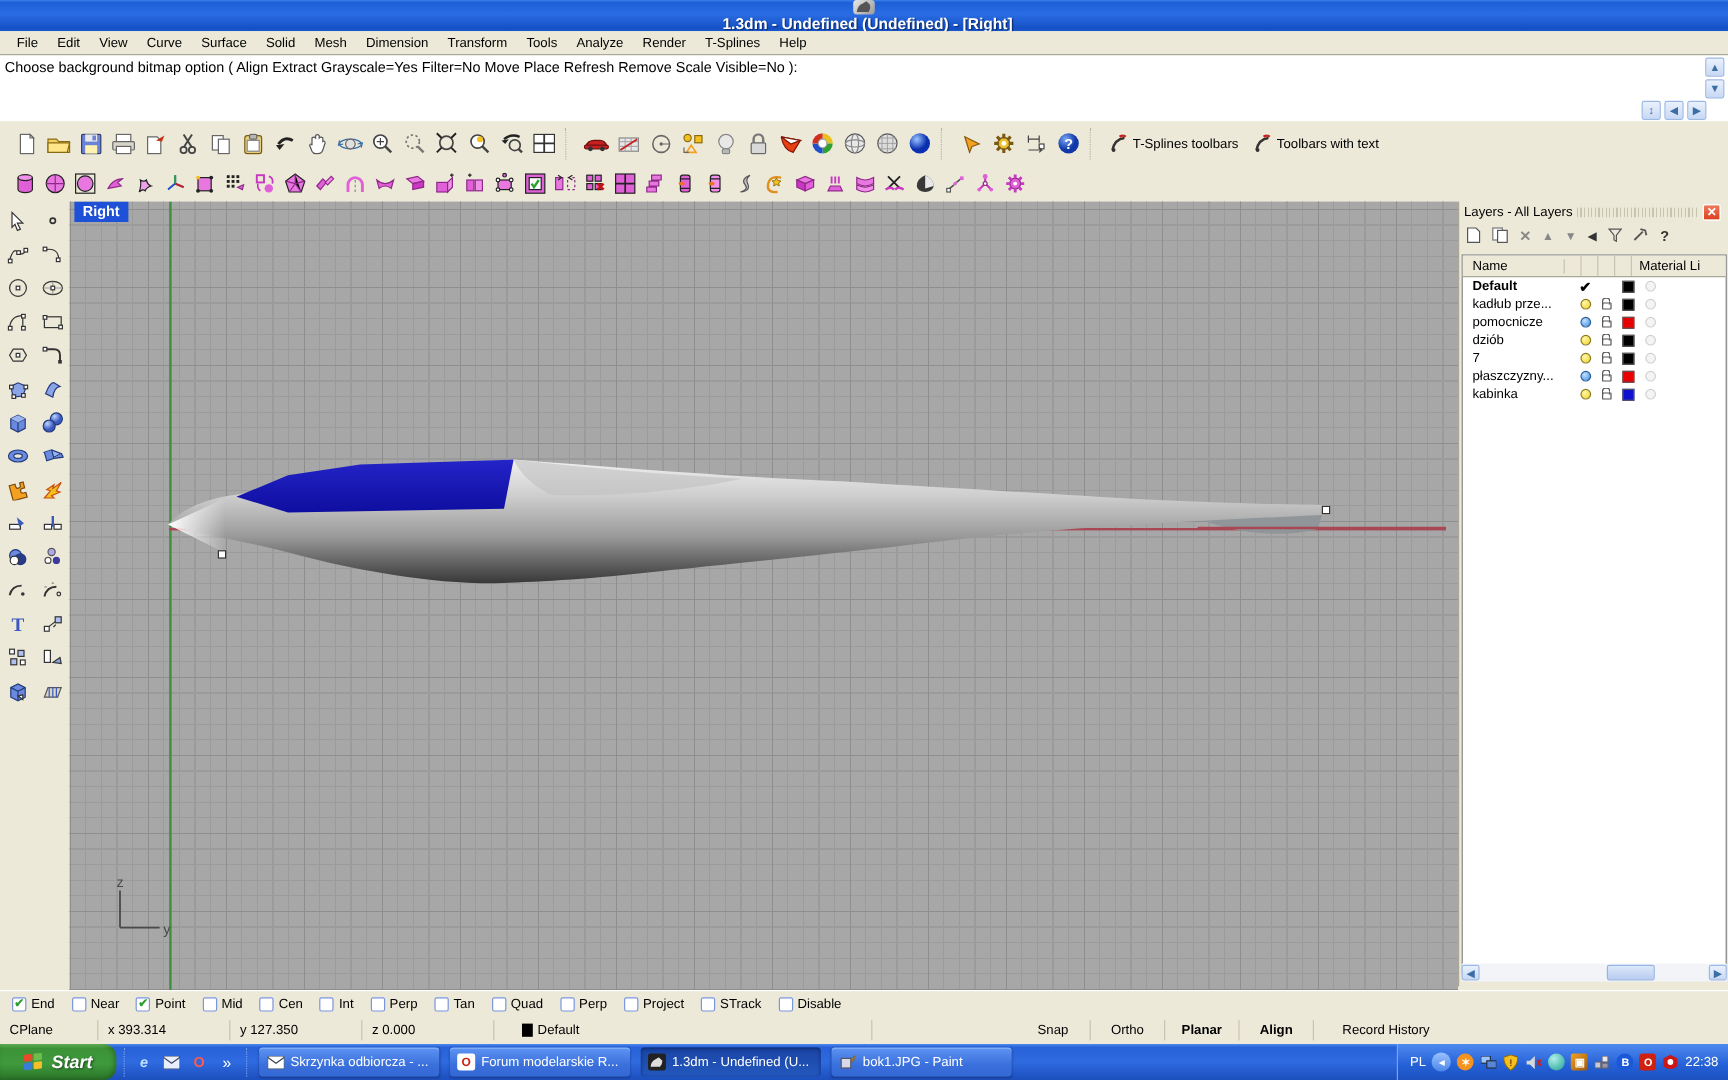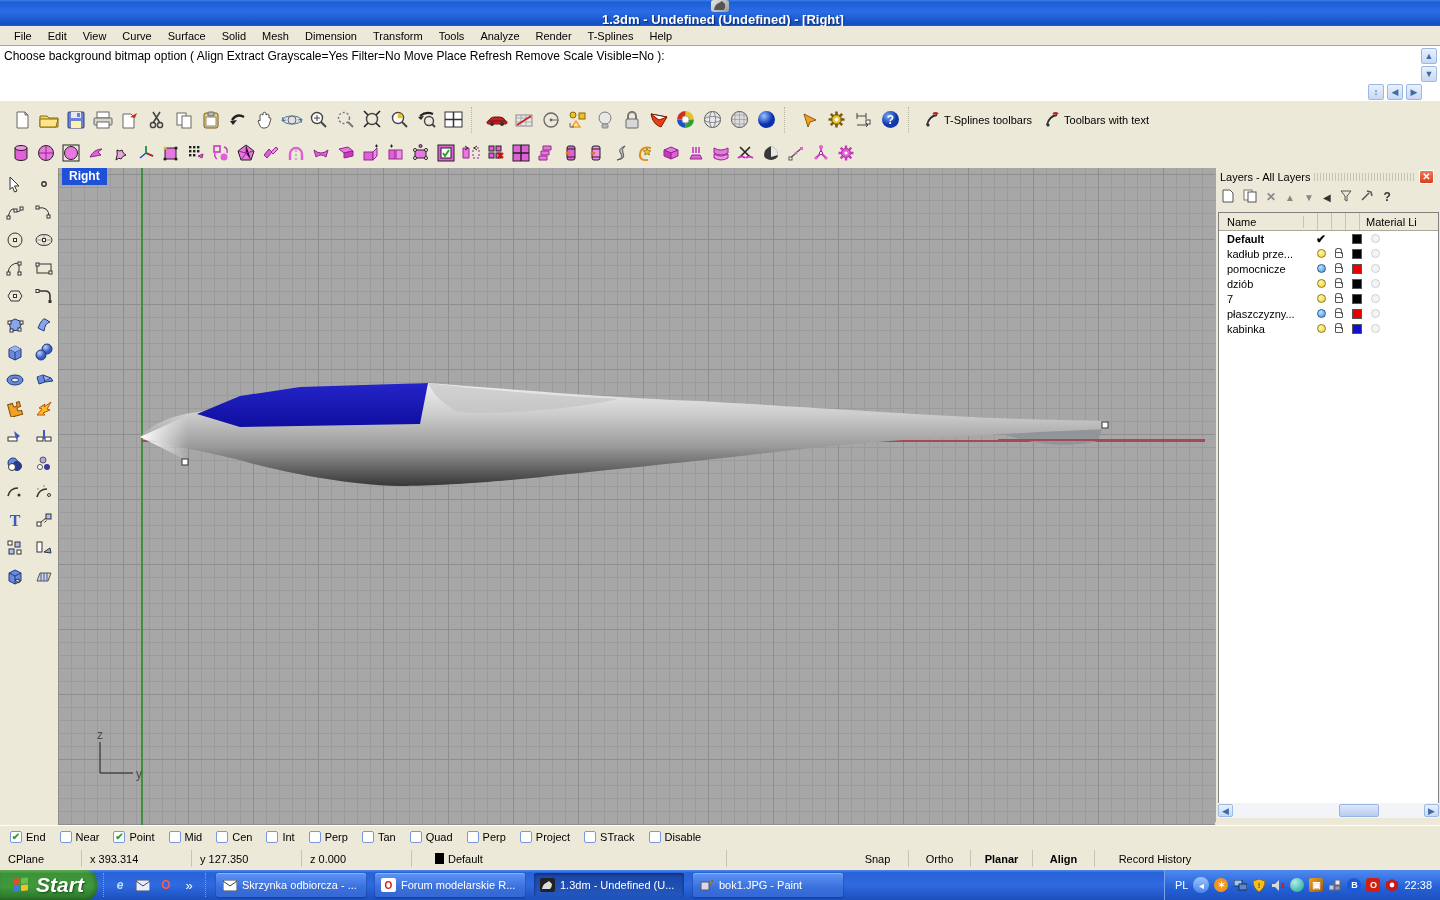--- a/index.html
+++ b/index.html
@@ -112,21 +112,21 @@
   .sb-pane { height:17px; display:flex; align-items:center; padding:0 8px; border-right:1px solid #c8c4b2; }
   .sb-bold { font-weight:bold; }
   .layerchip { width:9px; height:11px; background:#000; margin-right:4px; }
 
   
   .taskbar { position:absolute; left:0; top:870px; width:1440px; height:30px;
     background:linear-gradient(180deg,#4F8AF0 0%,#2862D8 9%,#2F6AE0 50%,#1D51C0 95%); display:flex; align-items:center; }
   .startbtn { width:97px; height:30px; border-radius:0 11px 11px 0;
     background:linear-gradient(180deg,#6ABF5E 0%,#3D9338 12%,#3F9A3C 55%,#2A7428 100%);
     display:flex; align-items:center; justify-content:center; gap:6px;
-    color:#fff; font-weight:bold; font-style:italic; font-size:21px; text-shadow:1px 1px 2px #1a4a1a;
+    color:#fff; font-weight:bold; font-style:italic; font-size:15px; text-shadow:1px 1px 2px #1a4a1a;
     box-shadow:inset -2px 0 4px rgba(0,0,0,.25); }
   .xpflag { width:17px; height:15px; display:grid; grid-template-columns:7px 7px; grid-template-rows:6px 6px; gap:1px; transform:skewY(-6deg); }
   .xpflag i { border-radius:1px; }
   .ql { display:flex; align-items:center; gap:7px; padding:0 8px; border-left:1px dotted #7aa0ee; border-right:1px dotted #7aa0ee; margin-left:6px; height:24px; }
   .qli { width:16px; height:16px; display:flex; align-items:center; justify-content:center; font-size:12px; color:#fff; }
   .taskbtns { display:flex; gap:9px; margin-left:10px; }
   .taskbtn { width:150px; height:24px; border-radius:3px; background:linear-gradient(180deg,#5E94F2,#3A70DC 60%,#3468D4);
     box-shadow:inset 0 1px 0 #8AB2F8, 0 1px 2px #1a3a8a; color:#fff; font-size:11px;
     display:flex; align-items:center; gap:5px; padding:0 6px; white-space:nowrap; overflow:hidden; }
   .taskbtn.active { background:linear-gradient(180deg,#1A44A4,#2458BE); box-shadow:inset 0 1px 3px #0a2a6a; }

